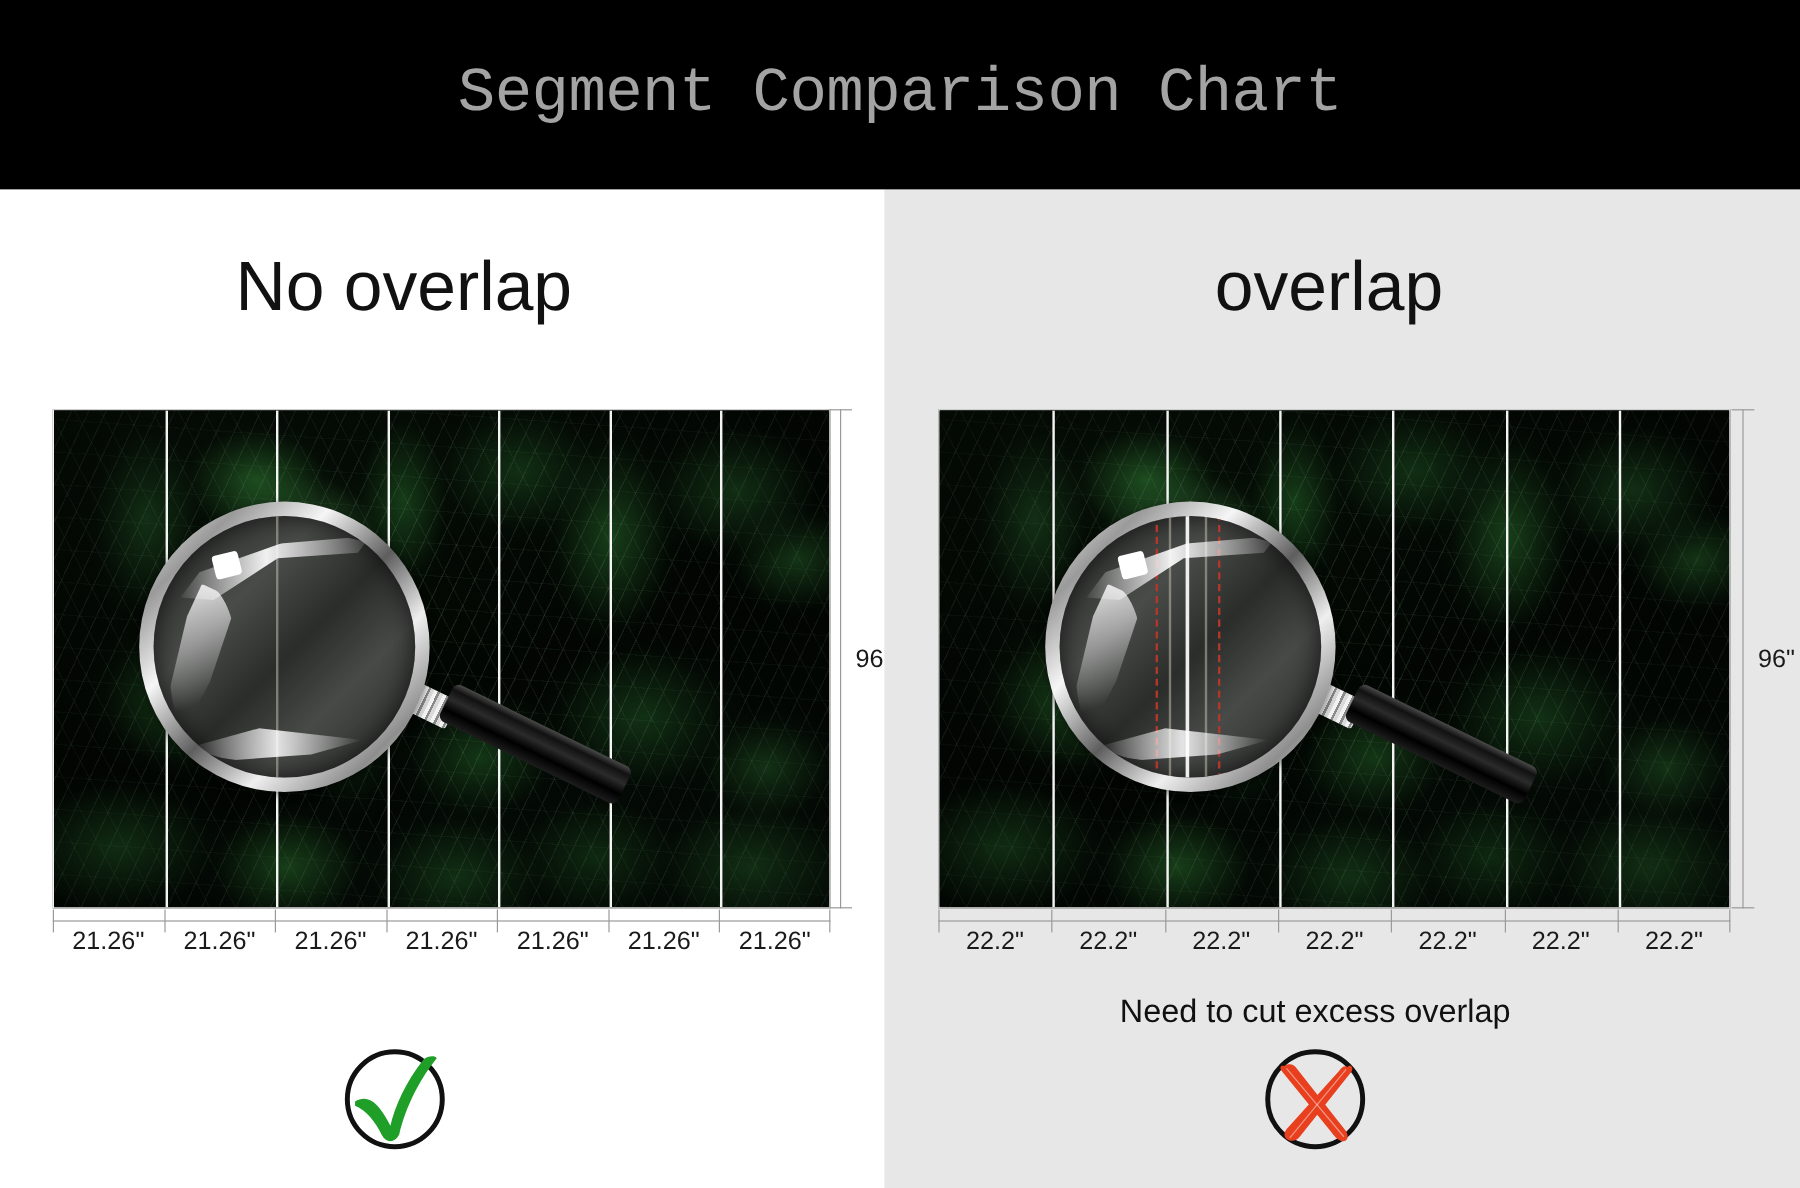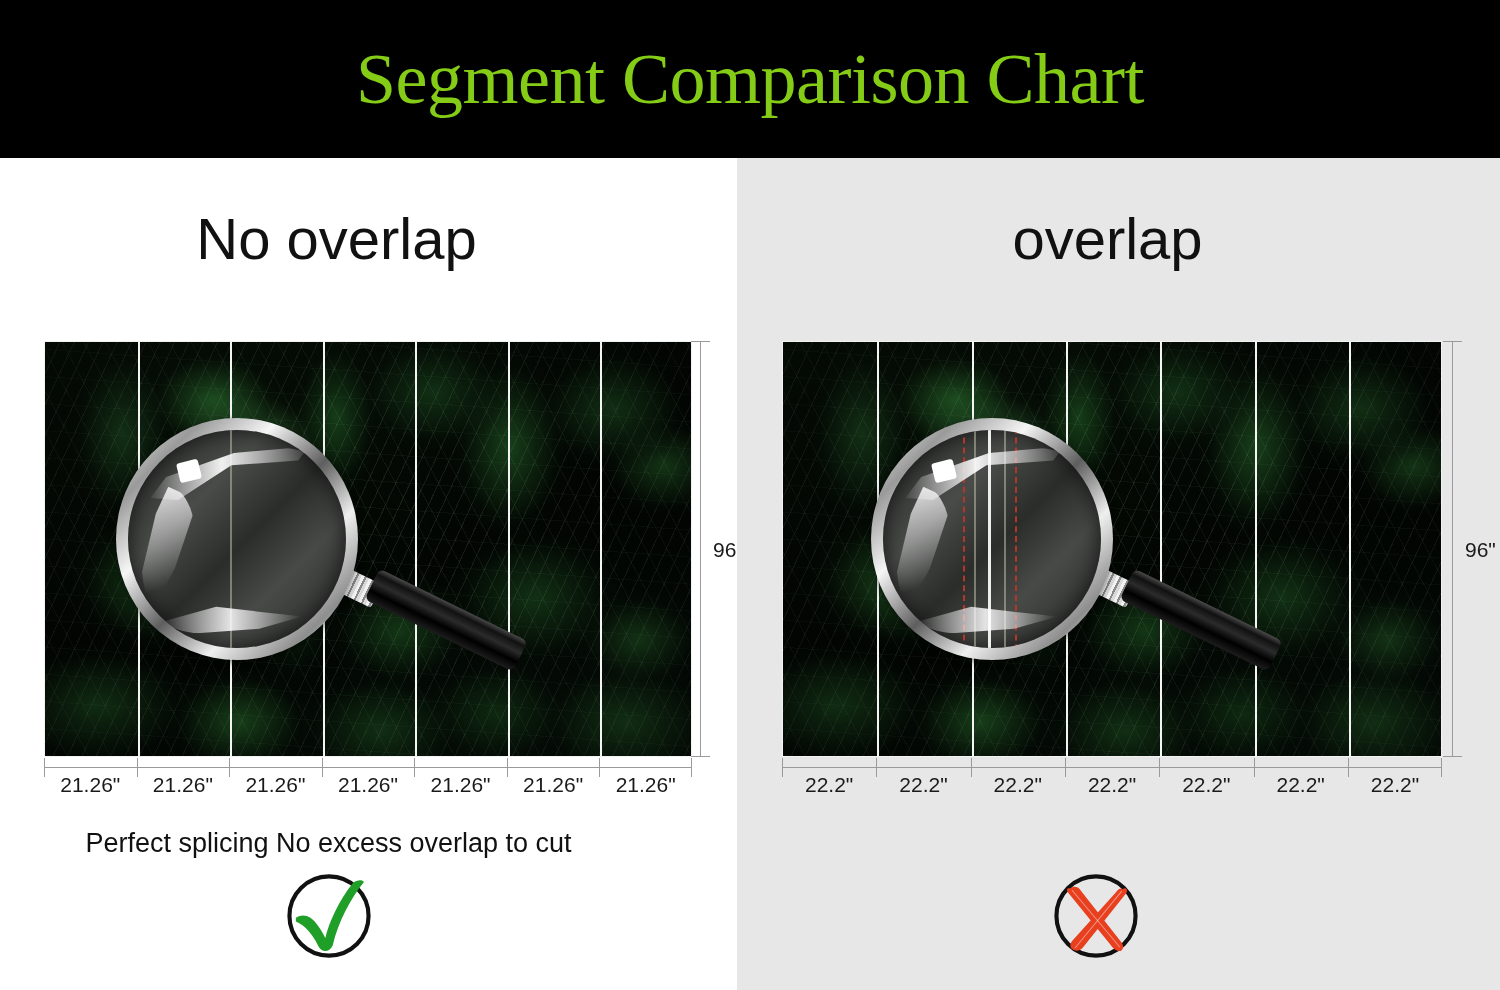--- a/index.html
+++ b/index.html
@@ -10,26 +10,26 @@
     position:relative;
   }
 
   
   .title-banner {
     position:absolute; left:0; top:0; width:1500px; height:158px;
     background:#000000;
     display:flex; align-items:center; justify-content:center;
   }
   .title-text {
-    color:#84cc16;
-    font-size:72px;
+    color:#a3a3a3;
+    font-size:52px;
     font-weight:400;
     letter-spacing:-0.5px;
     line-height:1;
-    font-family:Liberation Serif, serif;
+    font-family:Liberation Mono, monospace;
   }
 
   
   .panels {
     position:absolute; left:0; top:158px; width:1500px; height:832px;
     display:flex;
   }
   .panel { position:relative; height:100%; }
   .panel-left  { width:737px; background:#ffffff; }
   .panel-right { width:763px; background:#e7e7e7; }
@@ -288,21 +288,20 @@
         <div class="seg-label" style="left:0px;      width:92.57px">21.26"</div>
         <div class="seg-label" style="left:92.57px;  width:92.57px">21.26"</div>
         <div class="seg-label" style="left:185.14px; width:92.57px">21.26"</div>
         <div class="seg-label" style="left:277.71px; width:92.57px">21.26"</div>
         <div class="seg-label" style="left:370.28px; width:92.57px">21.26"</div>
         <div class="seg-label" style="left:462.85px; width:92.57px">21.26"</div>
         <div class="seg-label" style="left:555.42px; width:92.57px">21.26"</div>
       </div>
     </div>
 
-    <div class="caption">Perfect splicing No excess overlap to cut</div>
 
     <div class="verdict">
       <svg class="verdict-icon" viewBox="0 0 100 100">
         <circle cx="50" cy="50" r="43" fill="none" stroke="#111111" stroke-width="4.5"></circle>
         <path d="M14 52 C22 47 30 50 36 58 C40 63 43 68 46 74 C50 57 60 34 76 14 C80 11 86 10 88 13 C74 30 60 56 54 82 C50 90 42 90 38 82 C32 70 24 60 14 56 Z" fill="#1f9e28"></path>
       </svg>
     </div>
   </div>
 
   <div class="panel panel-right">
@@ -365,20 +364,21 @@
         <div class="seg-label" style="left:0px;     width:94.3px">22.2"</div>
         <div class="seg-label" style="left:94.3px;  width:94.3px">22.2"</div>
         <div class="seg-label" style="left:188.6px; width:94.3px">22.2"</div>
         <div class="seg-label" style="left:282.9px; width:94.3px">22.2"</div>
         <div class="seg-label" style="left:377.2px; width:94.3px">22.2"</div>
         <div class="seg-label" style="left:471.5px; width:94.3px">22.2"</div>
         <div class="seg-label" style="left:565.8px; width:94.3px">22.2"</div>
       </div>
     </div>
 
+    <div class="caption">Need to cut excess overlap</div>
 
     <div class="verdict">
       <svg class="verdict-icon" viewBox="0 0 100 100">
         <circle cx="50" cy="50" r="43" fill="none" stroke="#111111" stroke-width="4.5"></circle>
         <path d="M22 20 C26 17 31 18 34 23 L78 79 C81 84 79 89 74 88 C70 87 67 83 64 79 L20 25 C17 21 19 19 22 20 Z" fill="#e8401f"></path>
         <path d="M79 21 C82 18 85 21 83 25 L36 84 C33 88 28 89 24 86 C21 83 22 79 25 76 L72 24 C74 21 77 19 79 21 Z" fill="#e8401f"></path>
         <path d="M24 22 L76 84" stroke="#ffffff" stroke-width="1.1" opacity=".45" fill="none"></path>
         <path d="M78 23 L27 85" stroke="#ffffff" stroke-width="1.1" opacity=".45" fill="none"></path>
       </svg>
     </div>

